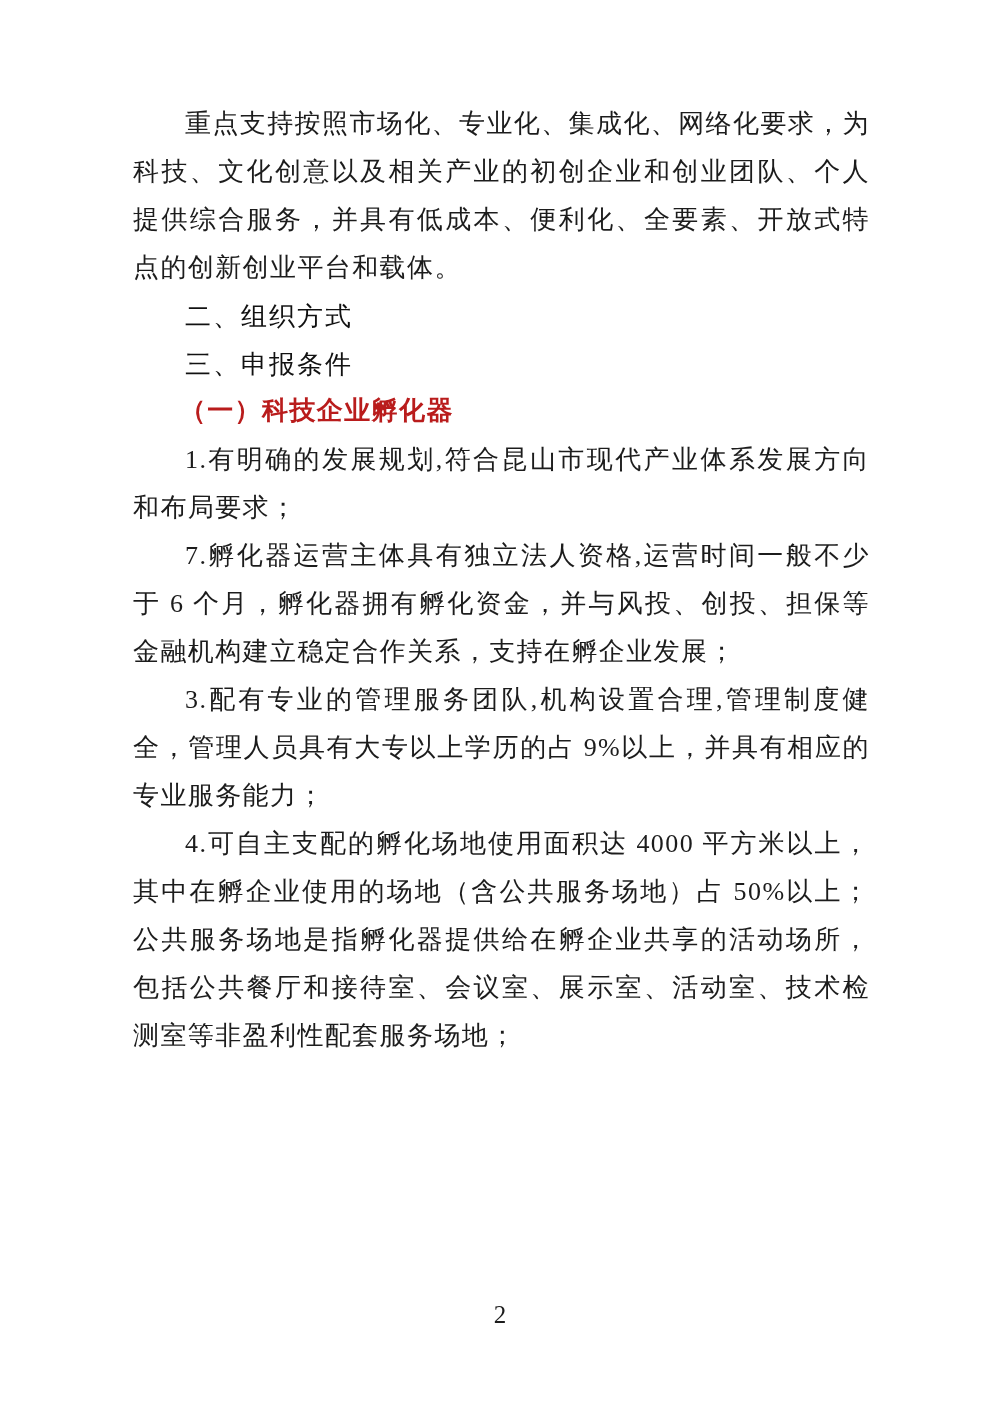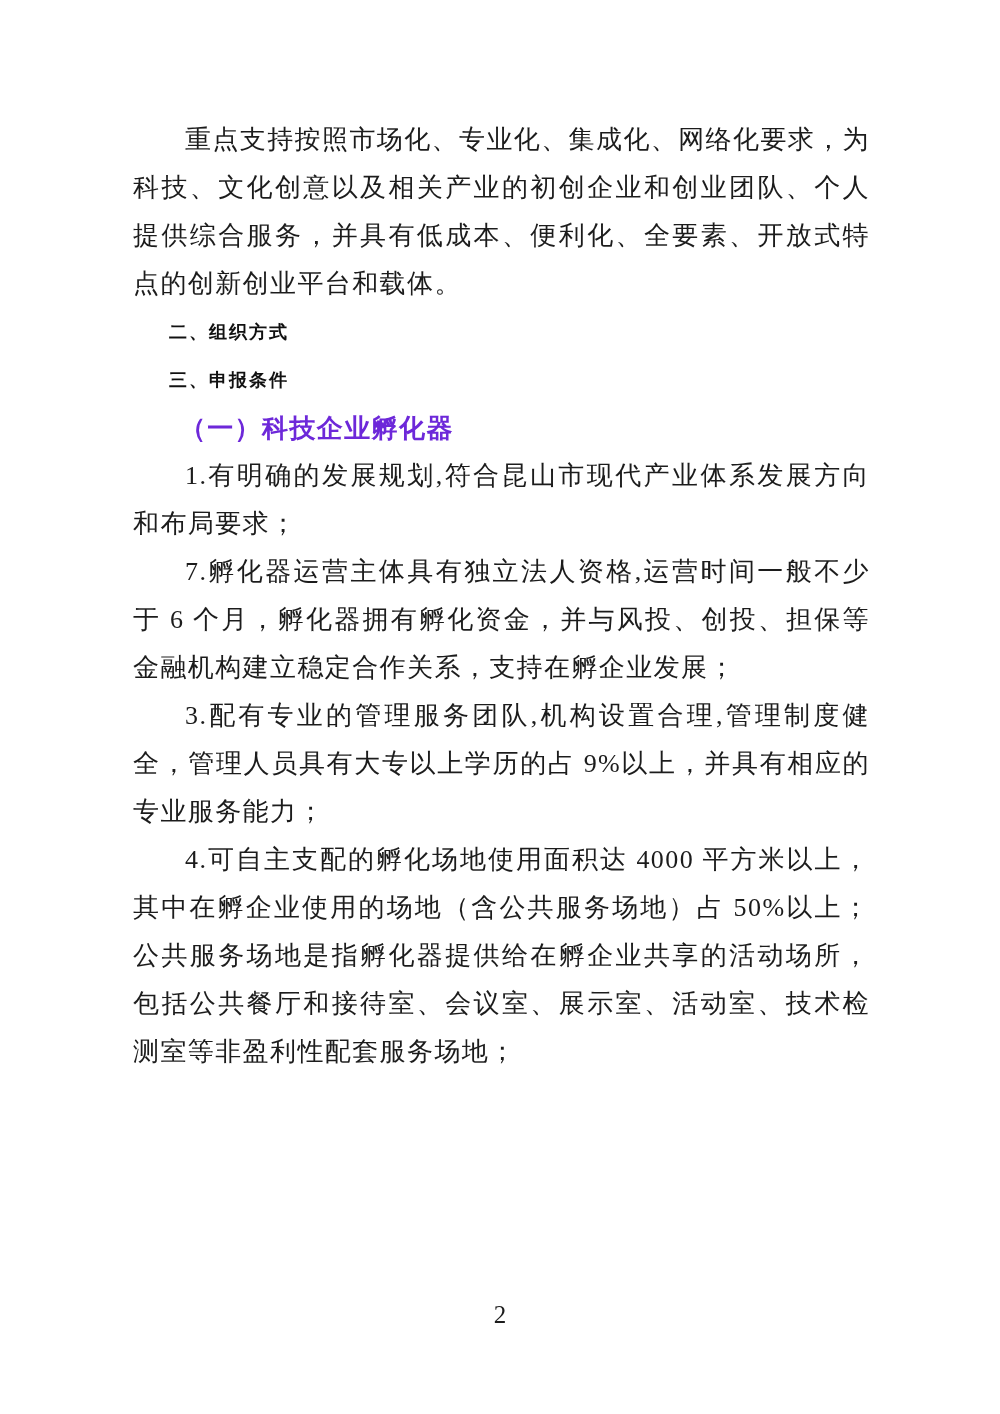--- a/index.html
+++ b/index.html
@@ -12,53 +12,53 @@
     width: 1000px;
     height: 1414px;
     background: #ffffff;
     overflow: hidden;
     font-family: "Liberation Serif", "DejaVu Serif", serif;
     color: #1c1c1c;
   }
   .content {
     position: absolute;
     left: 133px;
-    top: 116px;
+    top: 100px;
     width: 737px;
   }
   .body-par {
     margin: 0;
     font-size: 26px;
     line-height: 48px;
     letter-spacing: 1.4px;
     text-align: justify;
     text-indent: 2em;
     word-break: break-all;
     font-family: "Liberation Serif", "DejaVu Serif", serif;
     font-weight: 400;
   }
   .heading {
     margin: 0;
-    font-size: 18px;
+    font-size: 26px;
     line-height: 48px;
     letter-spacing: 2px;
     text-indent: 2em;
     font-family: "Liberation Sans", "DejaVu Sans", sans-serif;
-    font-weight: 700;
+    font-weight: 400;
     color: #111111;
   }
   .subheading {
     margin: 0;
     font-size: 26px;
     line-height: 48px;
     letter-spacing: 1.4px;
     text-indent: 1.8em;
-    font-family: Liberation Sans, sans-serif;
+    font-family: Liberation Mono, monospace;
     font-weight: 700;
-    color: #6d28d9;
+    color: #b91c1c;
   }
   .page-footer {
     position: absolute;
     left: 0;
     top: 1300px;
     width: 100%;
     text-align: center;
     font-size: 25px;
     line-height: 30px;
     font-family: "Liberation Serif", "DejaVu Serif", serif;

